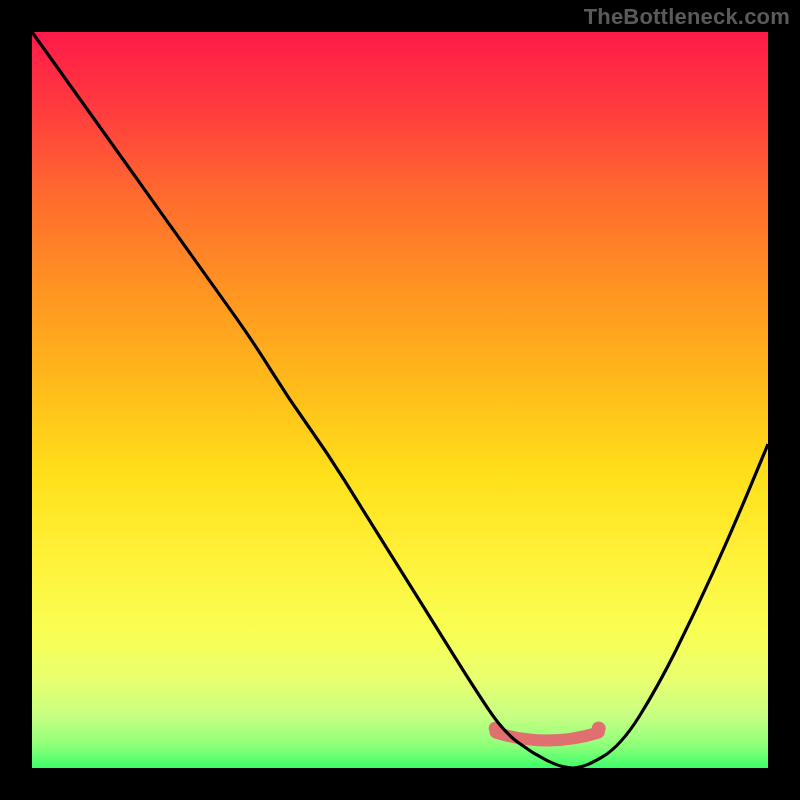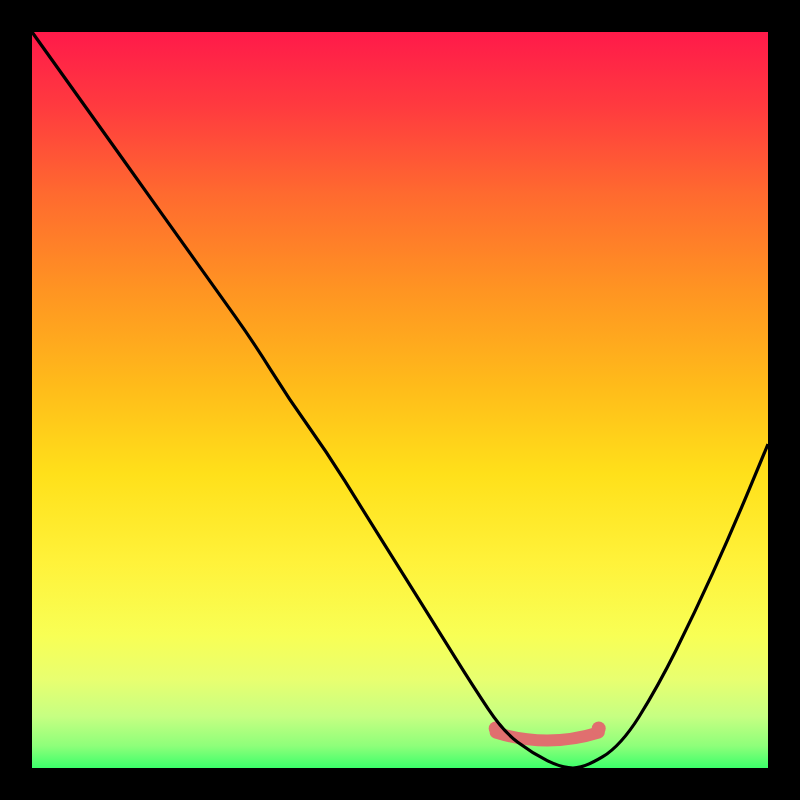--- a/index.html
+++ b/index.html
@@ -32,20 +32,21 @@
     left: 0;
     top: 0;
     width: 800px;
     height: 800px;
   }
 </style>
 </head>
 <body>
 
 <div class="frame">
+  <div class="watermark">TheBottleneck.com</div>
   <svg class="chart" viewBox="0 0 800 800">
     <defs>
       <linearGradient id="bg-grad" x1="0" y1="0" x2="0" y2="1">
           <stop offset="0%" stop-color="#ff1a4a"></stop>
           <stop offset="10%" stop-color="#ff3a3f"></stop>
           <stop offset="22%" stop-color="#ff6a2f"></stop>
           <stop offset="35%" stop-color="#ff9422"></stop>
           <stop offset="48%" stop-color="#ffbb1a"></stop>
           <stop offset="60%" stop-color="#ffe01a"></stop>
           <stop offset="72%" stop-color="#fff23a"></stop>

